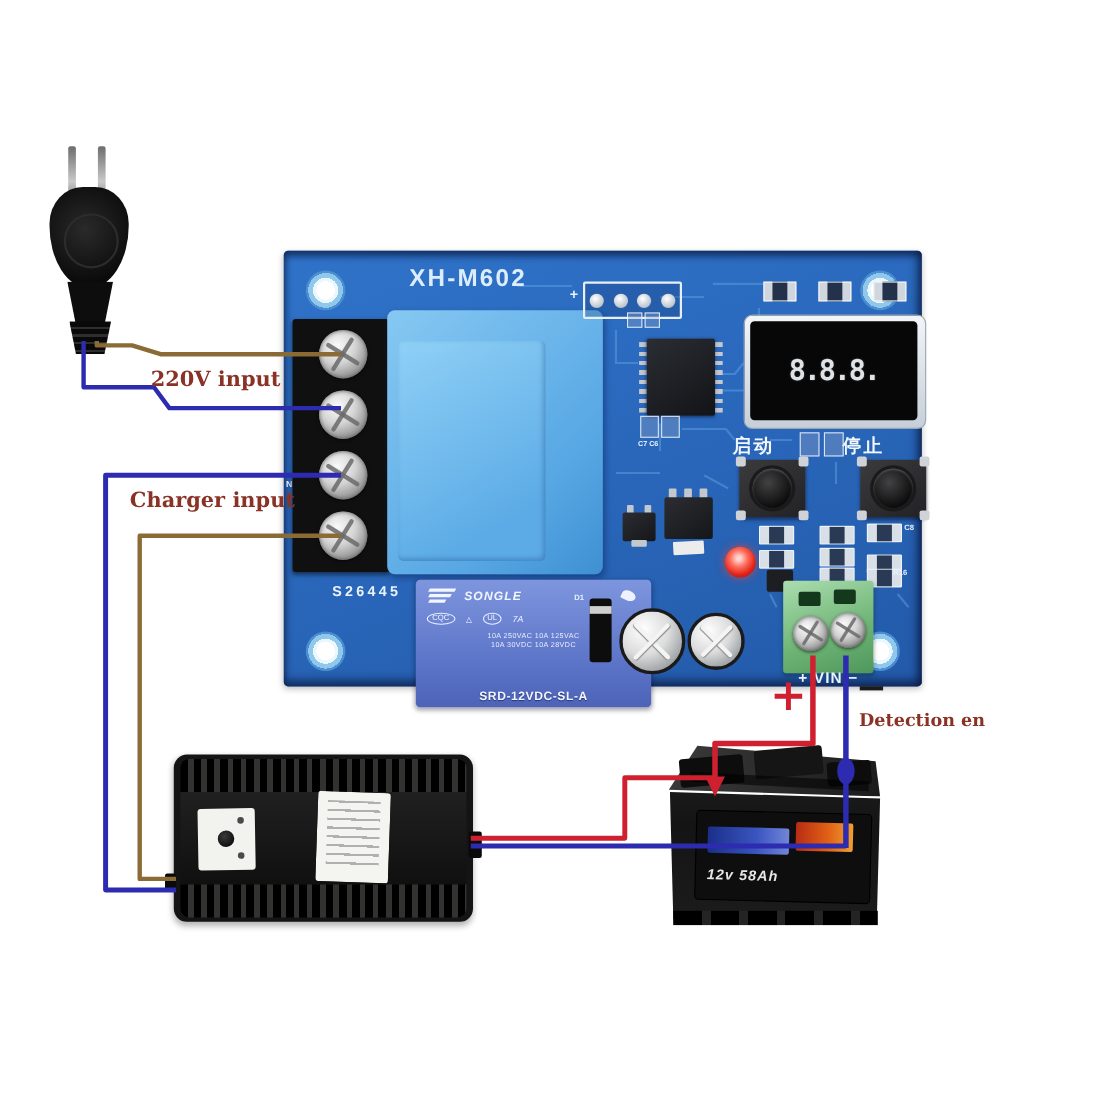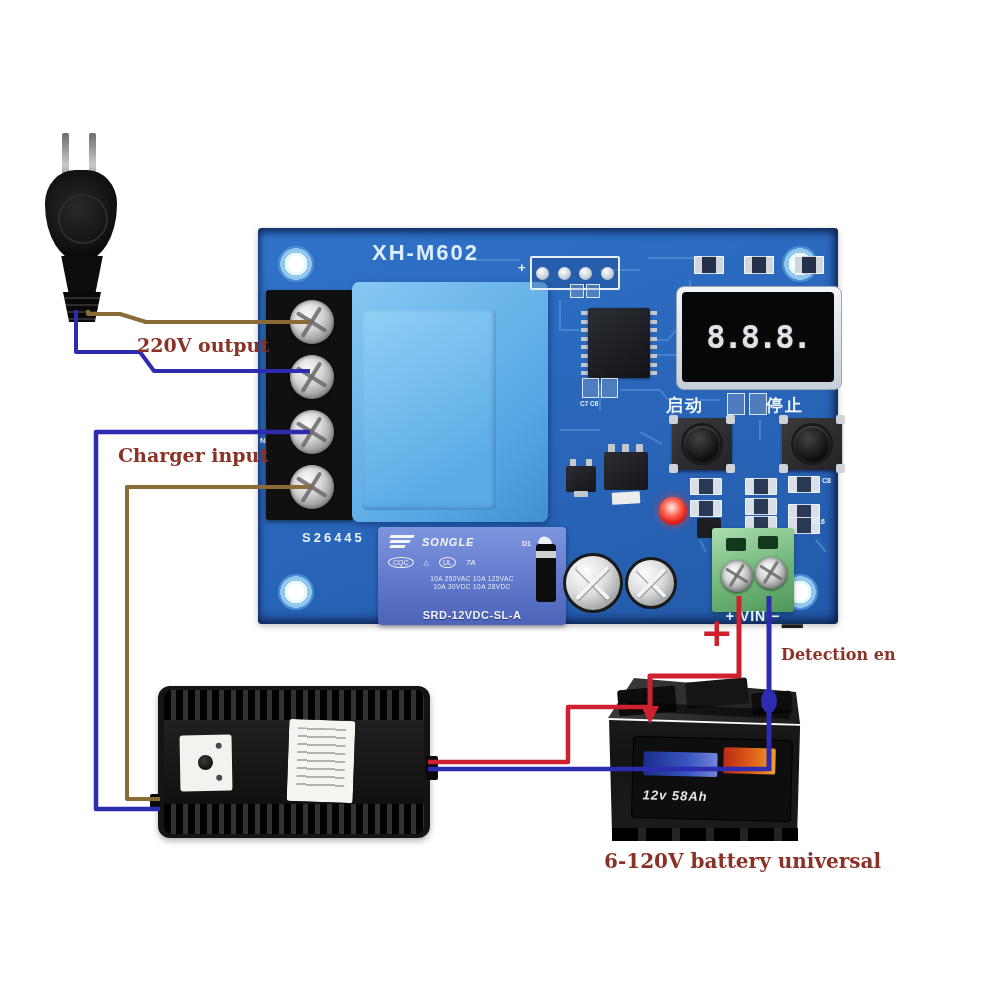--- a/index.html
+++ b/index.html
@@ -26,22 +26,22 @@
   .screw{position:absolute;border-radius:50%;background:radial-gradient(circle at 38% 32%,#fafafa,#d4d4d4 40%,#9b9b9b 70%,#707070);box-shadow:inset 0 0 4px #555,0 1px 3px rgba(0,0,0,.6);z-index:5;}
   .screw.big{width:44px;height:44px;}
   .screw.small{width:32px;height:32px;}
   .screw .s1,.screw .s2{position:absolute;left:10%;top:45%;width:80%;height:10%;background:#6a6a6a;border-radius:2px;opacity:.85;}
   .screw .s1{transform:rotate(32deg);}
   .screw .s2{transform:rotate(-58deg);}
   .xfmr{position:absolute;left:352px;top:282px;width:196px;height:240px;border-radius:7px;z-index:4;
         background:linear-gradient(135deg,#86c8f2,#57a7e4 70%,#3f90d2);box-shadow:2px 3px 6px rgba(10,30,80,.45);}
   .xfmrtop{position:absolute;left:362px;top:310px;width:134px;height:200px;border-radius:5px;z-index:4;
         background:linear-gradient(150deg,#8fd0f6,#5cabe6 80%);box-shadow:inset -2px -2px 5px rgba(30,80,140,.4);}
-  .relay{position:absolute;left:378px;top:527px;width:188px;height:98px;border-radius:4px;z-index:4;color:#f2f6ff;
-        background:linear-gradient(180deg,#7e95de,#5a72c6 70%,#4c63b8);box-shadow:0 2px 5px rgba(0,0,30,.4);overflow:hidden;}
+  .relay{position:absolute;left:378px;top:527px;width:188px;height:116px;border-radius:4px;z-index:4;color:#f2f6ff;
+        background:linear-gradient(180deg,#7e95de,#5a72c6 70%,#4c63b8);box-shadow:0 2px 5px rgba(0,0,30,.4);overflow:hidden;padding-left:26px;}
   .rbar{width:24px;height:3px;background:#f2f6ff;transform:skewX(-28deg);margin:2px 0;}
   .rlogo{position:absolute;left:12px;top:6px;display:flex;align-items:center;gap:8px;}
   .rbrand{font-size:11px;font-weight:bold;font-style:italic;letter-spacing:1px;}
   .rcomma{width:13px;height:9px;background:#eef2ff;border-radius:50% 50% 50% 10%;transform:rotate(25deg);position:absolute;right:14px;top:10px;}
   .rcerts{position:absolute;left:10px;top:30px;width:168px;display:flex;align-items:center;gap:10px;font-size:7px;}
   .roval{border:1px solid #eef2ff;border-radius:50%;padding:1px 4px;}
   .rcircle{border:1px solid #eef2ff;border-radius:50%;padding:1px 3px;}
   .rrat{position:absolute;left:0;top:48px;width:100%;text-align:center;font-size:6.5px;line-height:8px;opacity:.92;letter-spacing:.4px;}
   .rmodel{position:absolute;left:0;bottom:4px;width:100%;text-align:center;font-size:11px;font-weight:bold;letter-spacing:.5px;text-shadow:0 1px 1px rgba(0,0,40,.5);}
   .diode{position:absolute;left:536px;top:544px;width:20px;height:58px;background:#0d0d0d;border-radius:3px;z-index:4;}
@@ -56,21 +56,21 @@
        background:radial-gradient(circle at 45% 38%,#ffd3d0 8%,#ff6a58 35%,#e02218 65%,#8d0f08);box-shadow:0 0 8px rgba(255,60,40,.75);}
   .header4{position:absolute;left:530px;top:256px;width:86px;height:30px;border:2px solid #e9eff6;border-radius:2px;z-index:4;display:flex;align-items:center;justify-content:space-around;background:rgba(20,50,110,.25);}
   .hpad{width:13px;height:13px;border-radius:50%;background:radial-gradient(circle at 40% 35%,#fff,#bac3cd 70%,#8c959f);}
   .ic{position:absolute;left:588px;top:308px;width:62px;height:70px;background:linear-gradient(145deg,#2a2d33,#121417);border-radius:2px;z-index:4;box-shadow:0 1px 3px rgba(0,0,20,.5);}
   .icpins{position:absolute;width:7px;height:64px;top:311px;background:repeating-linear-gradient(180deg,#c3c8cf 0 4px,rgba(0,0,0,0) 4px 8.6px);z-index:4;}
   .pad3{position:absolute;width:30px;height:15px;background:linear-gradient(90deg,#d8dfe6 0 26%,#2a3a55 26% 74%,#d8dfe6 74%);border:1px solid rgba(240,248,255,.85);border-radius:1px;z-index:4;}
   .padS{position:absolute;width:16px;height:20px;border:1.5px solid rgba(240,248,255,.85);background:rgba(150,170,200,.35);z-index:4;}
   .res2{position:absolute;width:28px;height:16px;background:linear-gradient(90deg,#cfd6dd 0 25%,#23324a 25% 75%,#cfd6dd 75%);border:1px solid rgba(255,255,255,.8);z-index:4;}
   .disp{position:absolute;left:676px;top:286px;width:164px;height:102px;background:linear-gradient(180deg,#f2f5f8,#c6cfd8);border:1px solid #9aa6b2;border-radius:8px;z-index:4;}
   .dispin{position:absolute;left:682px;top:292px;width:152px;height:90px;background:#070707;border-radius:4px;z-index:4;display:flex;align-items:center;justify-content:center;}
-  .digits{font-family:"DejaVu Sans Mono",monospace;font-weight:bold;font-size:32px;color:#dfe3e6;letter-spacing:-2px;text-shadow:0 0 2px rgba(255,255,255,.25);}
+  .digits{font-family:"DejaVu Sans Mono",monospace;font-weight:bold;font-size:26px;color:#dfe3e6;letter-spacing:-2px;text-shadow:0 0 2px rgba(255,255,255,.25);}
   .btnlabel{position:absolute;color:#f2f7fb;font-size:17px;font-weight:bold;z-index:4;letter-spacing:2px;}
   .tact{position:absolute;width:60px;height:52px;background:linear-gradient(145deg,#3b3b3d,#222224);border-radius:5px;box-shadow:0 2px 3px rgba(0,0,20,.45);z-index:4;}
   .tact .pinc{position:absolute;width:9px;height:9px;background:#cfd3d8;border-radius:2px;}
   .tact .cap{position:absolute;left:50%;top:50%;transform:translate(-50%,-50%);width:36px;height:36px;border-radius:50%;
         background:radial-gradient(circle at 40% 35%,#424244,#0a0a0a 75%);box-shadow:0 0 0 3px #1a1a1c,inset 0 1px 2px #555;}
   .qblk{position:absolute;background:#1c1e22;border-radius:2px;z-index:4;}
   .gterm{position:absolute;left:712px;top:528px;width:82px;height:84px;border-radius:3px;z-index:4;
         background:linear-gradient(160deg,#abddaf,#6db374 60%,#4f965c);box-shadow:0 2px 4px rgba(0,30,0,.35);}
   .gslot{position:absolute;background:#14381c;border-radius:2px;z-index:4;}
   
@@ -300,20 +300,19 @@
     <polyline points="310,432 96,432 96,809 160,809" fill="none" stroke-width="4.5" stroke-linejoin="round" stroke="#2d2bb0"></polyline>
     <polyline points="310,487 127,487 127,799 160,799" fill="none" stroke-width="4" stroke-linejoin="round" stroke="#8a6a35"></polyline>
     <polyline points="739,596 739,676 650,676 650,707" fill="none" stroke-width="5" stroke-linejoin="round" stroke="#cf2030"></polyline>
     <polyline points="428,762 568,762 568,707 650,707" fill="none" stroke-width="4.5" stroke-linejoin="round" stroke="#cf2030"></polyline>
     <polygon points="641,706 659,706 650,724" fill="#cf2030"></polygon>
     <polyline points="769,596 769,771" fill="none" stroke-width="5" stroke-linejoin="round" stroke="#2d2bb0"></polyline>
     <polyline points="428,769 769,769" fill="none" stroke-width="4.5" stroke-linejoin="round" stroke="#2d2bb0"></polyline>
     <ellipse cx="769" cy="701" rx="8" ry="12" fill="#2d2bb0"></ellipse>
   </svg>
 
-  <div class="note" style="left:137px;top:334px;font-size:19px;">220V output</div>
+  <div class="note" style="left:137px;top:334px;font-size:19px;">220V input</div>
   <div class="note" style="left:118px;top:444px;font-size:19px;">Charger input</div>
   <div class="note" style="left:781px;top:645px;font-size:16px;">Detection en</div>
-  <div class="note" style="left:604px;top:849px;font-size:20px;">6-120V battery universal</div>
   <div class="note" style="left:700px;top:612px;font-size:40px;color:#cf2030;line-height:1;">+</div>
   <div class="note" style="left:778px;top:608px;font-size:34px;color:#1c1c1c;line-height:1;">−</div>
 
 </div>
 
 </body></html>

